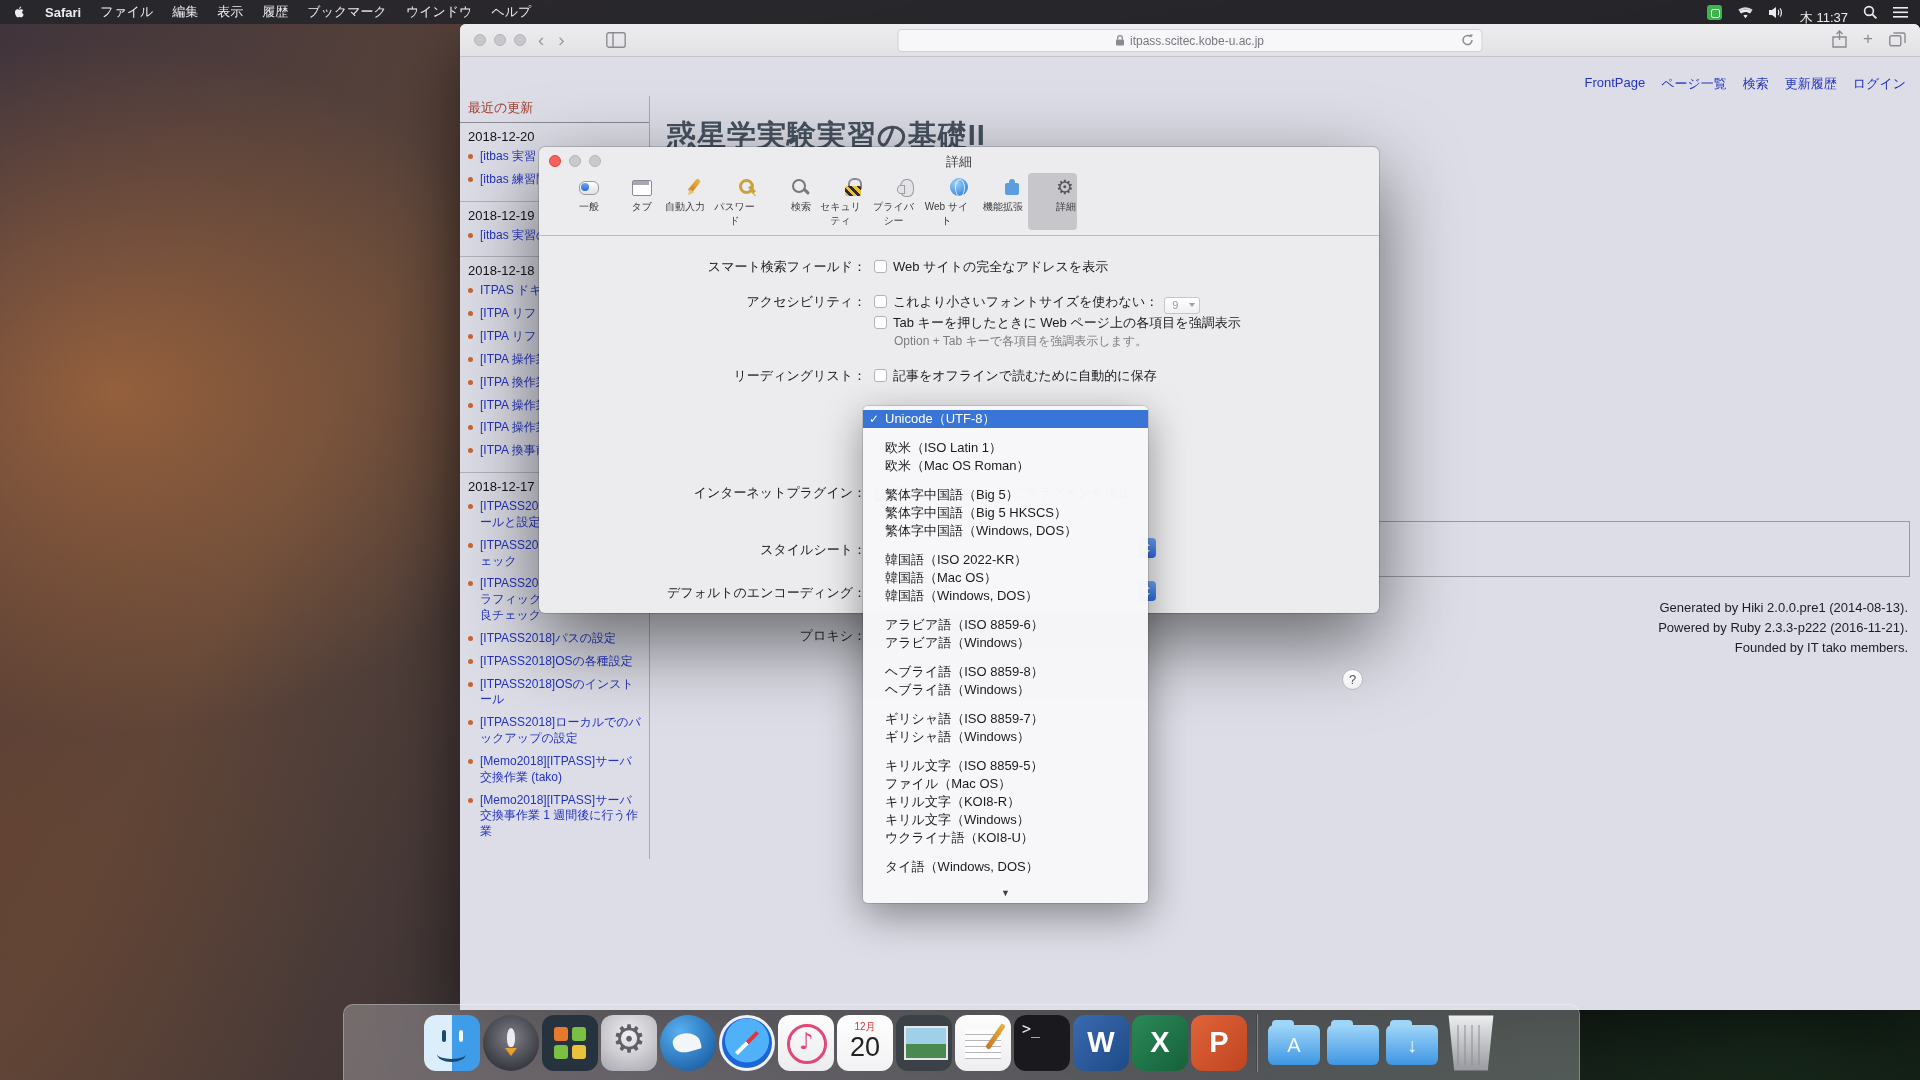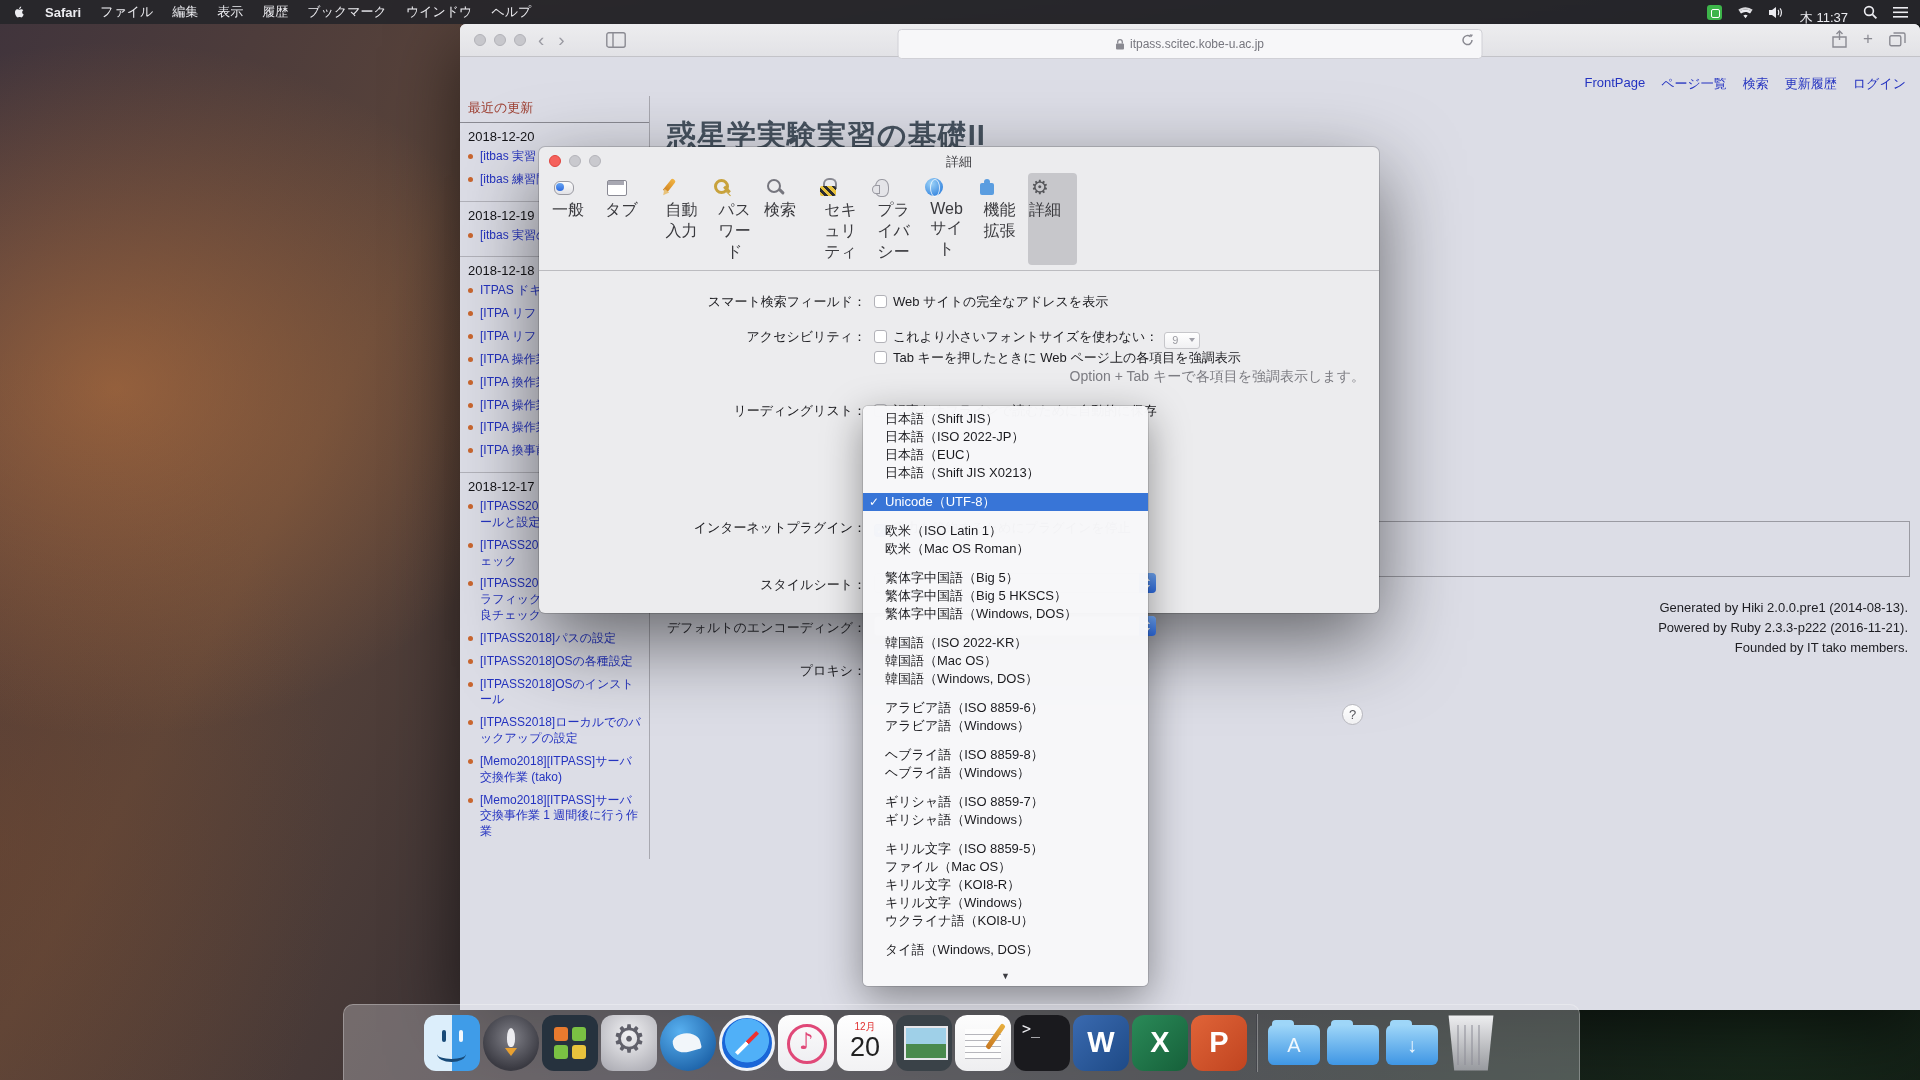--- a/index.html
+++ b/index.html
@@ -47,21 +47,21 @@
     background:linear-gradient(#ededef,#e2e2e6);
     border-bottom:1px solid #c3c3c8;
     border-radius:6px 6px 0 0;
   }
   .tl { position:absolute; top:10px; width:12px; height:12px; border-radius:50%; }
   .tl.gray { background:#c7c7cc; border:1px solid #b2b2b8; }
   .b-nav { position:absolute; left:78px; top:4px; display:flex; gap:14px; color:#9a9aa2; font-size:19px; line-height:24px; }
   .b-sidebar-toggle { position:absolute; left:146px; top:8px; }
   .addr {
     position:absolute; left:50%; top:5px; transform:translateX(-50%);
-    width:585px; height:30px;
+    width:585px; height:23px;
     background:#f7f7f9; border:1px solid #d0d0d6; border-radius:4px;
     display:flex; align-items:center; justify-content:center; gap:5px;
     color:#76767e; font-size:12px;
   }
   .addr-reload { position:absolute; right:7px; top:3px; }
   .b-right-icons { position:absolute; right:14px; top:6px; display:flex; gap:16px; align-items:center; color:#8a8a92; }
 
   .b-content { position:absolute; top:34px; left:0; right:0; bottom:0; overflow:hidden; }
 
   
@@ -96,22 +96,22 @@
   .p-titlebar { position:relative; height:24px; }
   .p-tl { position:absolute; top:8px; width:12px; height:12px; border-radius:50%; }
   .p-tl.red { background:#f5615c; border:1px solid #e0443e; }
   .p-tl.gray { background:#c9c9ce; border:1px solid #b4b4ba; }
   .p-title { position:absolute; left:0; right:0; top:6px; text-align:center; font-size:13px; color:#3c3c40; }
   .p-toolbar {
     display:flex; justify-content:flex-start; gap:4px;
     padding:2px 0 5px 12px; border-bottom:1px solid #bcbcc0;
   }
   .pt-item {
-    width:49px; display:flex; flex-direction:column; align-items:flex-start; gap:2px;
-    padding:3px 1px 2px; border-radius:4px; font-size:16px; color:#3a3a3e; text-align:center;
+    width:49px; display:flex; flex-direction:column; align-items:flex-end; gap:2px;
+    padding:3px 1px 2px; border-radius:4px; font-size:10px; color:#3a3a3e; text-align:center;
   }
   .pt-item.selected { background:#c7c7cb; }
   .pt-ic { width:22px; height:22px; position:relative; }
 
   
   .ic-general::before { content:""; position:absolute; left:2px; top:5px; width:18px; height:12px; background:linear-gradient(#fdfdfd,#e2e2e6); border:1px solid #9a9aa2; border-radius:6px; }
   .ic-general::after { content:""; position:absolute; left:4px; top:7px; width:8px; height:8px; border-radius:50%; background:linear-gradient(#6aa6f2,#2c6ae0); }
   .ic-tabs::before { content:""; position:absolute; left:2px; top:4px; width:18px; height:14px; background:#fff; border:1px solid #8a8a94; border-radius:2px; }
   .ic-tabs::after { content:""; position:absolute; left:3px; top:5px; width:16px; height:4px; background:#a8a8b2; }
   .ic-autofill::before { content:""; position:absolute; left:9px; top:2px; width:5px; height:15px; background:linear-gradient(#f2b544,#d0821e); border-radius:2px 2px 0 0; transform:rotate(38deg); }
@@ -129,21 +129,21 @@
   .ic-extensions::before { content:""; position:absolute; left:4px; top:7px; width:14px; height:12px; background:#5a9de0; border-radius:2px; }
   .ic-extensions::after { content:""; position:absolute; left:8px; top:3px; width:6px; height:6px; background:#5a9de0; border-radius:50%; }
   .ic-advanced::before { content:"⚙"; font-family:"DejaVu Sans",sans-serif; position:absolute; left:0; right:0; top:-1px; text-align:center; font-size:20px; color:#55565a; }
 
   .p-content { position:relative; height:calc(100% - 24px - 58px); }
   .p-row { position:absolute; left:0; right:0; font-size:13px; color:#1c1c20; }
   .p-label { position:absolute; left:0; width:327px; text-align:right; color:#1c1c20; }
   .p-ctl { position:absolute; left:335px; right:14px; }
   .cb { display:inline-block; width:13px; height:13px; background:#fff; border:1px solid #b2b2b8; border-radius:3px; vertical-align:-2px; margin-right:6px; }
   .cb.checked { background:linear-gradient(#66a1ef,#2d6be0); border-color:#2d62c8; color:#fff; font-size:10px; line-height:12px; text-align:center; }
-  .p-note { color:#7c7c82; font-size:14px;text-align:right; }
+  .p-note { color:#7c7c82; font-size:12px; }
   .mini-pop { display:inline-block; width:36px; height:17px; border:1px solid #c6c6ca; border-radius:3px; background:linear-gradient(#fff,#f0f0f2); color:#9a9aa0; font-size:11px; line-height:15px; padding-left:7px; position:relative; margin-left:6px; vertical-align:-3px; }
   .mini-pop::after { content:""; position:absolute; right:4px; top:5px; border-left:3px solid transparent; border-right:3px solid transparent; border-top:4px solid #a0a0a8; }
   .popup { position:absolute; height:20px; background:linear-gradient(#fff,#f2f2f4); border:1px solid #c0c0c6; border-radius:4px; }
   .popup-cap { position:absolute; right:-1px; top:-1px; bottom:-1px; width:17px; background:linear-gradient(#6fa5f2,#2c6ae0); border-radius:0 4px 4px 0; }
   .popup-cap::before { content:""; position:absolute; left:5px; top:4px; border-left:3.5px solid transparent; border-right:3.5px solid transparent; border-bottom:4px solid #fff; }
   .popup-cap::after { content:""; position:absolute; left:5px; bottom:4px; border-left:3.5px solid transparent; border-right:3.5px solid transparent; border-top:4px solid #fff; }
   .help-btn {
     position:absolute; left:803px; top:433px; width:21px; height:21px; border-radius:50%;
     background:linear-gradient(#fff,#f0f0f2); border:1px solid #b8b8be;
     text-align:center; line-height:19px; font-size:13px; color:#55555c;
@@ -486,26 +486,20 @@
     <div class="p-row" style="top:391px;">
       <span class="p-label">プロキシ：</span>
     </div>
 
     <div class="help-btn">?</div>
   </div>
 </div>
 
 <div class="enc-menu" id="enc-menu">
     <div class="menu-group">
-      <div class="menu-item"><span>日本語（Shift JIS）</span></div>
-      <div class="menu-item"><span>日本語（ISO 2022-JP）</span></div>
-      <div class="menu-item"><span>日本語（EUC）</span></div>
-      <div class="menu-item"><span>日本語（Shift JIS X0213）</span></div>
-    </div>
-    <div class="menu-group">
       <div class="menu-item selected"><span class="check">✓</span><span>Unicode（UTF-8）</span></div>
     </div>
     <div class="menu-group">
       <div class="menu-item"><span>欧米（ISO Latin 1）</span></div>
       <div class="menu-item"><span>欧米（Mac OS Roman）</span></div>
     </div>
     <div class="menu-group">
       <div class="menu-item"><span>繁体字中国語（Big 5）</span></div>
       <div class="menu-item"><span>繁体字中国語（Big 5 HKSCS）</span></div>
       <div class="menu-item"><span>繁体字中国語（Windows, DOS）</span></div>

